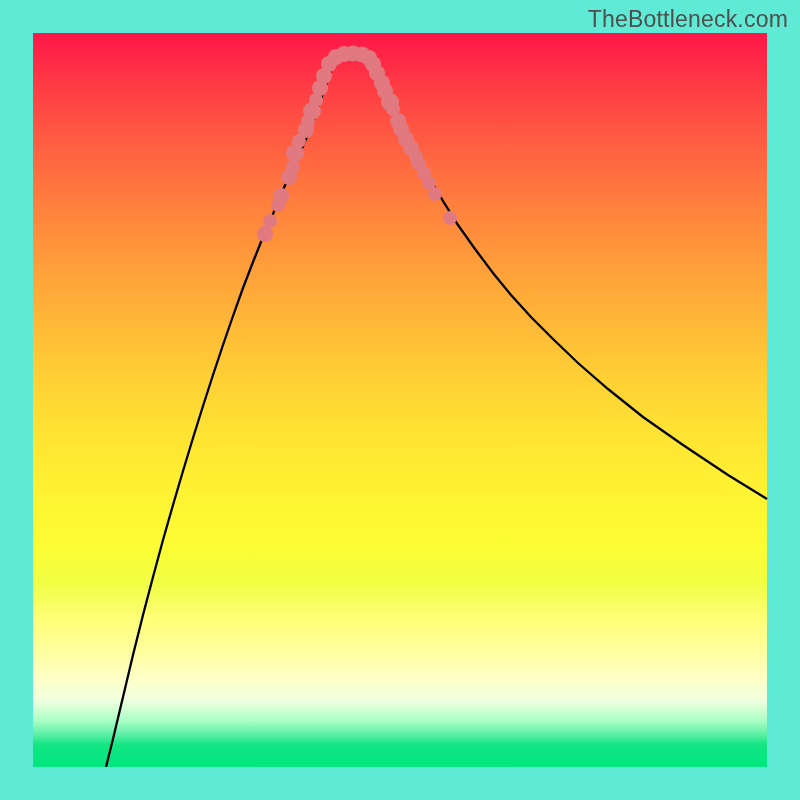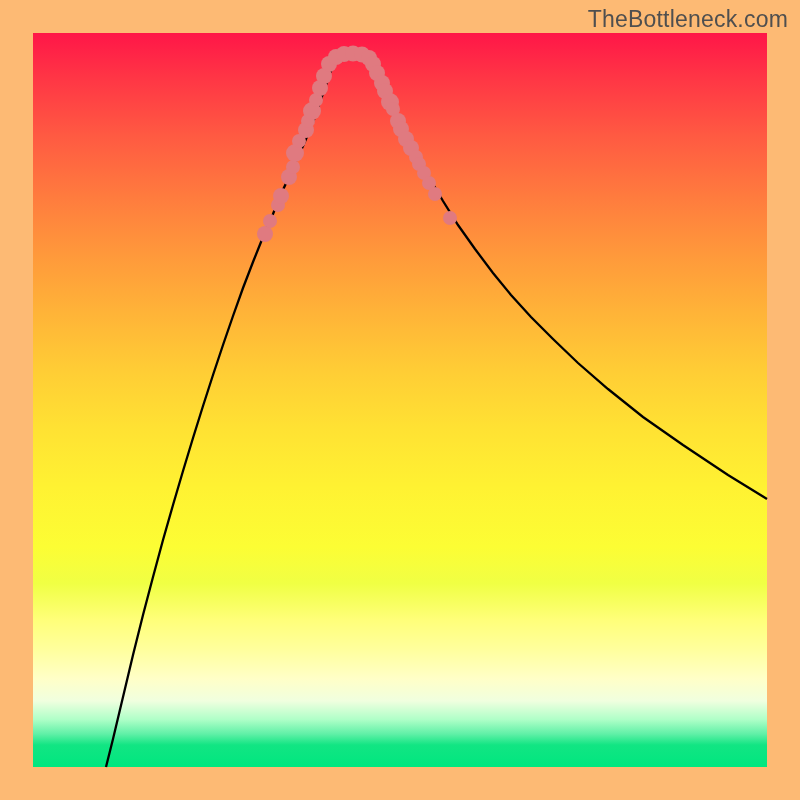--- a/index.html
+++ b/index.html
@@ -10,21 +10,21 @@
     background: #000;
     overflow: hidden;
     font-family: Arial, Helvetica, sans-serif;
   }
   .frame {
     position: absolute;
     left: 0;
     top: 0;
     width: 800px;
     height: 800px;
-    background: #fdba74;
+    background: #5eead4;
   }
   .plot {
     position: absolute;
     left: 33px;
     top: 33px;
     width: 734px;
     height: 734px;
     background: linear-gradient(to bottom,
       #ff1648 0%,
       #ff3545 6%,

